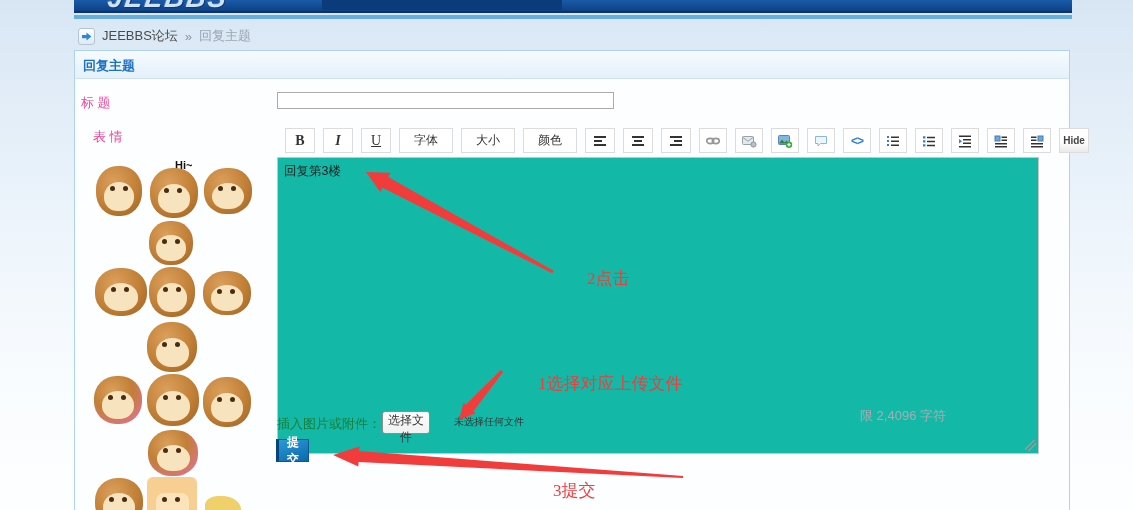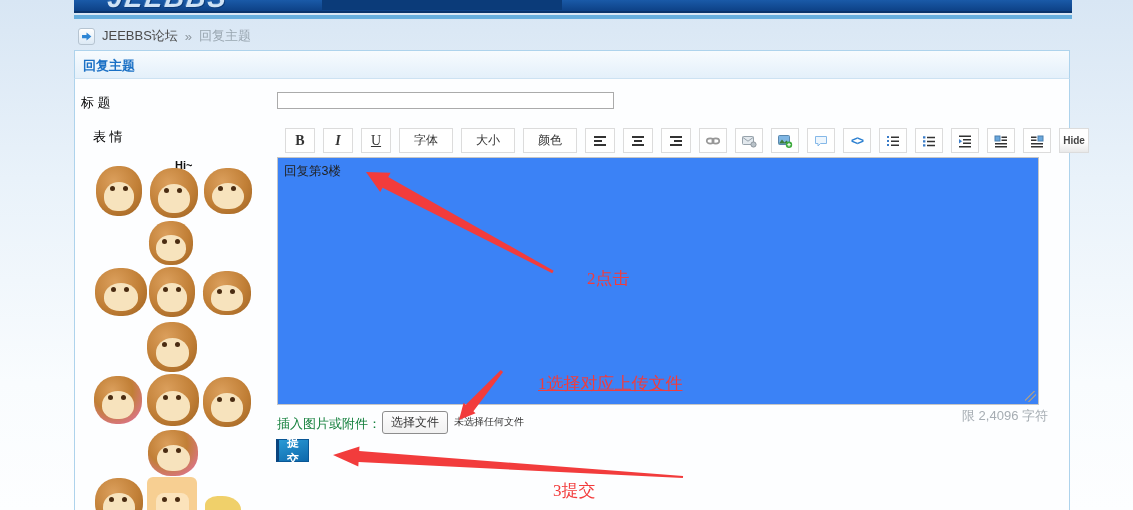--- a/index.html
+++ b/index.html
@@ -22,46 +22,46 @@
     background:linear-gradient(180deg,#ffffff,#dce9f5); display:flex; align-items:center; justify-content:center; }
   .crumb-home { color:#4a4a4a; text-decoration:none; cursor:pointer; }
   .crumb-sep { color:#8d979f; }
   .crumb-cur { color:#99a6b0; }
   
   .panel { position:absolute; left:74px; top:50px; width:996px; height:460px;
     background:#fdfeff; border:1px solid #aed3ec; border-bottom:none; }
   .panel-head { position:absolute; left:74px; top:50px; width:996px; height:29px;
     background:linear-gradient(180deg,#f7fbfe,#e4f0fa); border:1px solid #aed3ec; border-bottom:1px solid #cde2f2; }
   .panel-head span { position:absolute; left:8px; top:6px; font-size:13px; font-weight:bold; color:#1a70c5; }
-  .flabel { position:absolute; font-size:13px; color:#000000; }
+  .flabel { position:absolute; font-size:13px; color:#ec4899; }
   
   .title-input { position:absolute; left:277px; top:92px; width:337px; height:17px;
     border:1px solid #ababab; background:#fff; font-size:12px; padding:0 3px; }
   
   .toolbar { position:absolute; left:285px; top:128px; height:25px; display:flex; gap:8px; }
   .tb { height:25px; border:1px solid #dcdcdc; background:#fff; display:flex; align-items:center;
     justify-content:center; font-size:12px; color:#333; cursor:pointer; padding:0; font-family:"Liberation Sans",sans-serif; }
   .w30{width:30px} .w42{width:54px} .w28{width:28px}
   .srf { font-family:"Liberation Serif", serif; font-size:14px; font-weight:bold; }
   .it  { font-style:italic; }
   .un  { text-decoration:underline; font-weight:normal; }
   .code-btn { color:#2b7fd0; font-weight:bold; letter-spacing:-1px; }
   .hide-btn { font-weight:bold; font-size:10px; color:#444;
     background:linear-gradient(180deg,#fff 55%,#e9e9e9); }
   
-  .editor { position:absolute; left:277px; top:157px; width:762px; height:248px;
-    border:1px solid #c6c6c6; background:#3b82f6; }
+  .editor { position:absolute; left:277px; top:157px; width:762px; height:297px;
+    border:1px solid #c6c6c6; background:#14b8a6; }
   .editor .txt { position:absolute; left:6px; top:5px; font-size:12.5px; color:#222; }
   .rz { position:absolute; right:2px; bottom:2px; width:11px; height:11px; cursor:nwse-resize;
     background:linear-gradient(135deg,transparent 0 40%,#9a9a9a 40% 48%,transparent 48% 62%,#9a9a9a 62% 70%,transparent 70%); }
-  .charlimit { position:absolute; left:860px; top:407px; width:188px; text-align:right;
+  .charlimit { position:absolute; left:860px; top:407px; width:188px; text-align:left;
     font-size:13px; color:#a6adb3; }
   
   .attach-label { position:absolute; left:277px; top:415px; font-size:13px; color:#15803d; }
-  .file-btn { position:absolute; left:382px; top:411px; width:66px; height:23px;
+  .file-btn { position:absolute; left:382px; top:411px; width:48px; height:23px;
     border:1px solid #8d8d8d; border-radius:3px; background:linear-gradient(180deg,#fdfdfd,#f1f1f1);
     font-size:12px; color:#333; cursor:pointer; }
   .file-status { position:absolute; left:454px; top:415px; font-size:10px; color:#333; }
   
   .submit-btn { position:absolute; left:276px; top:439px; width:33px; height:23px;
     background:linear-gradient(160deg,#2a9ad6,#0d68ab); border:1px solid #0a5796; border-left:3px solid #0a447e;
     color:#fff; font-weight:bold; font-size:12px; letter-spacing:1px; display:flex;
     align-items:center; justify-content:center; cursor:pointer; padding:0; }
   
   .emo { position:absolute; border-radius:46%; cursor:pointer;
@@ -223,14 +223,14 @@
 <div class="file-status">未选择任何文件</div>
 
 <button class="submit-btn">提 交</button>
 
 <svg class="arrows">
   <polygon fill="#f23c3c" points="553.7,270.7 388.2,177.1 390.6,172.7 366,172 380.2,192.1 382.6,187.7 552.3,273.3"></polygon>
   <polygon fill="#f23c3c" points="500.9,370 465.8,404.7 463.6,402.7 459,420 475.6,413.3 473.4,411.3 503.1,372"></polygon>
   <polygon fill="#f23c3c" points="683.1,476 359.2,451.1 359.5,446.6 333,455 358.3,466.6 358.6,462.1 682.9,478"></polygon>
 </svg>
 <div class="anno" style="left:587px; top:267px;text-align:right;">2点击</div>
-<div class="anno" style="left:538px; top:372px;text-decoration:underline;">1选择对应上传文件</div>
+<div class="anno" style="left:538px; top:372px;">1选择对应上传文件</div>
 <div class="anno" style="left:553px; top:479px;">3提交</div>
 
 </body></html>

